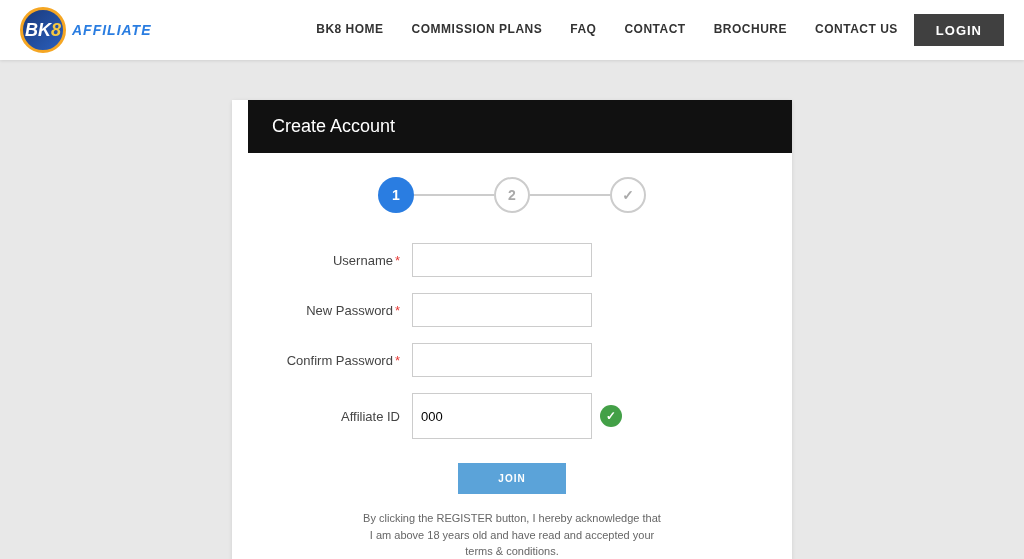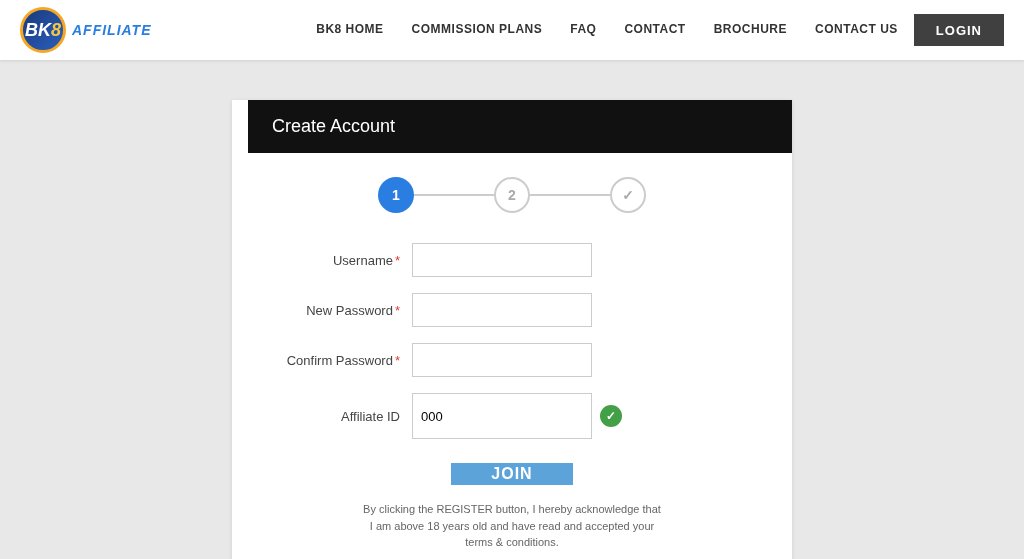--- a/index.html
+++ b/index.html
@@ -207,22 +207,22 @@
 
     .join-row {
       display: flex;
       justify-content: center;
       margin-bottom: 16px;
     }
     .join-btn {
       background: #5ba3d9;
       color: #fff;
       border: none;
-      padding: 2px 40px;
-      font-size: 16px;
+      padding: 10px 40px;
+      font-size: 10px;
       font-weight: 700;
       cursor: pointer;
       letter-spacing: 1px;
     }
 
     .disclaimer {
       font-size: 11px;
       color: #666;
       line-height: 1.5;
       max-width: 300px;

